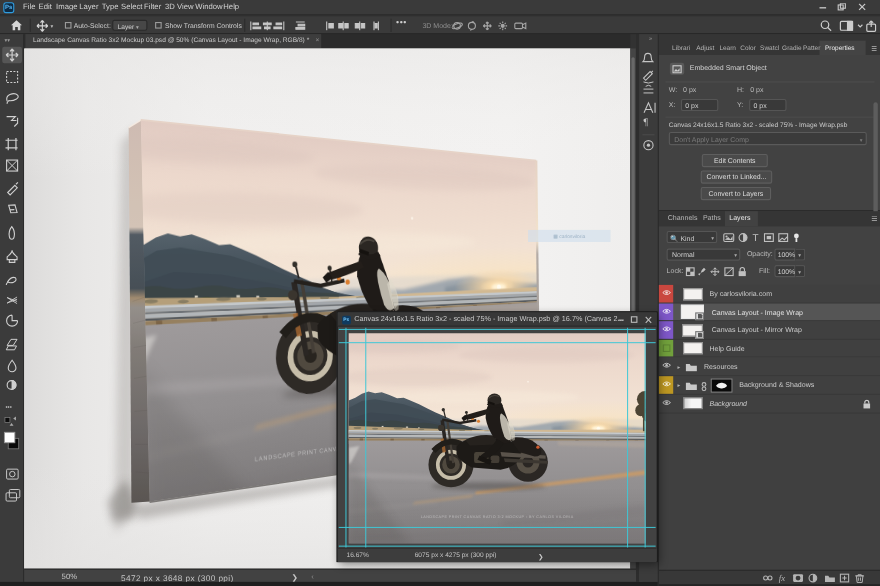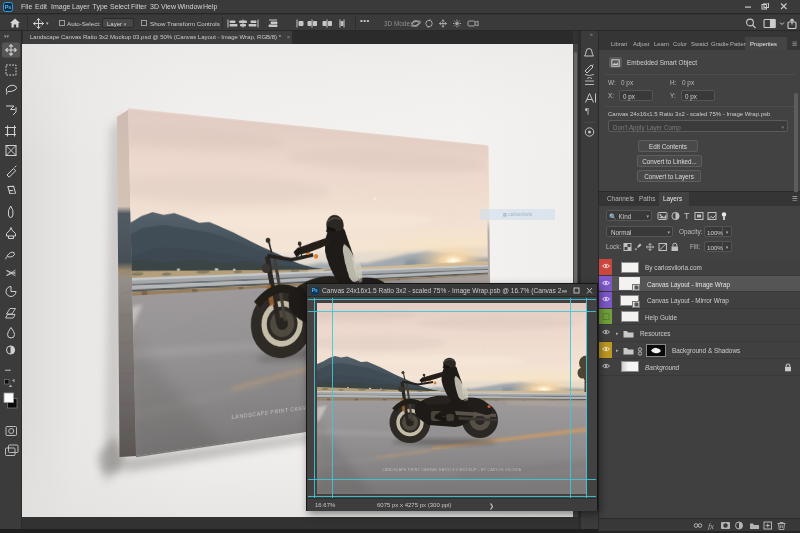--- a/index.html
+++ b/index.html
@@ -248,20 +248,26 @@
       </linearGradient>
     </defs>
     <line x1="106" y1="65" x2="465.5" y2="102" stroke="#e6d3c7" stroke-width="1.6"></line>
     <line x1="465.5" y1="102" x2="468.5" y2="360" stroke="url(#redge)" stroke-width="2"></line>
     <line x1="468" y1="360" x2="114" y2="412.5" stroke="#7b7876" stroke-width="1.6"></line>
   </svg>
   <div class="abs" style="left:458px;top:165px;width:75px;height:11px;background:rgba(206,222,236,0.6);font-size:4.5px;color:#9db2c5;padding-top:3px;text-align:center;">▩ carlosviloria</div>
 </div>
 <div id="vscroll"></div>
     <div id="vthumb"></div>
+<div id="statusbar">
+  <span class="t" style="left:34px">50%</span>
+  <span class="t" style="left:88px;font-size:7.5px;letter-spacing:0.35px;">5472 px x 3648 px (300 ppi)</span>
+  <span class="t" style="left:243px">❯</span>
+  <span class="t" style="left:261px;color:#8a8a8a">‹</span>
+</div>
 <div id="botstrip"></div>
 <div id="gapcol"></div>
 <div id="strip">
 <svg width="17" height="180" viewBox="0 0 17 180">
   <text x="9" y="5" font-size="5" fill="#9a9a9a">»</text>
   <g stroke="#c4c4c4" stroke-width="1" fill="none">
     <path d="M5,21 q0,-3.5 3,-3.5 q3,0 3,3.5 q0,2.5 1.5,4 h-9 q1.5,-1.5 1.5,-4 Z"></path>
     <path d="M4,40 l6,-6 l2,2 l-6,6 Z M11,35 l1.5,-1.5"></path>
     <path d="M4,43.5 q4.5,2 9,0" stroke-width="0.9"></path>
     <path d="M4,50 h9 M4,53.5 h9 M6,47.5 q2.5,-2 5,0" stroke-width="0.9"></path>

